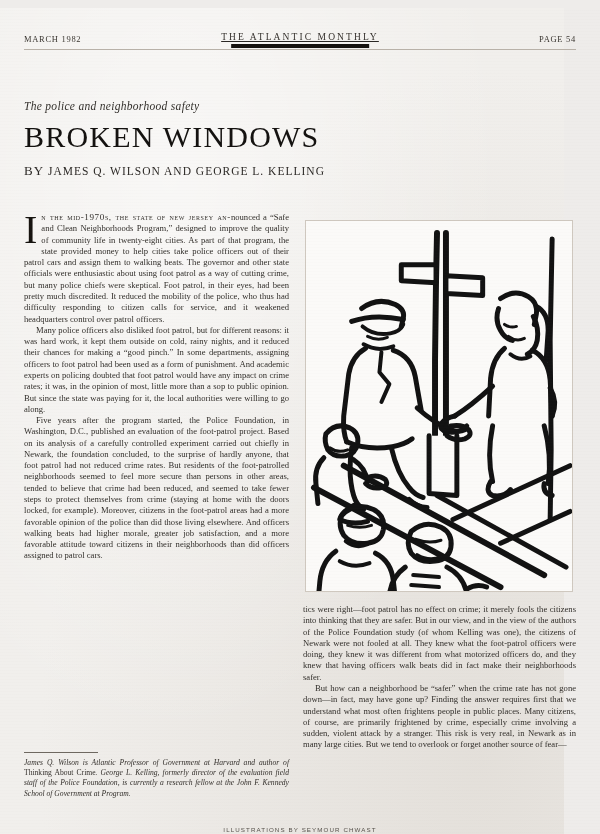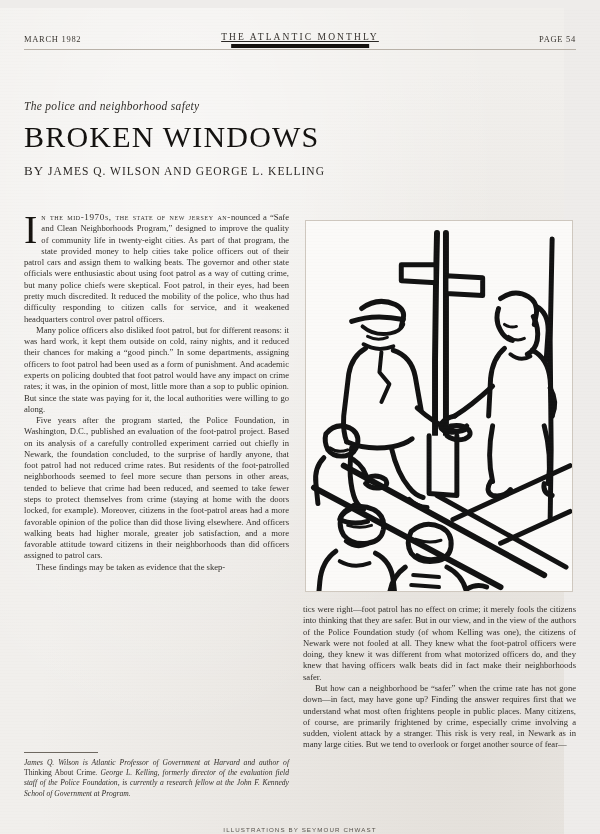--- a/index.html
+++ b/index.html
@@ -241,21 +241,20 @@
       <span>James Q. Wilson and George L. Kelling</span>
     </div>
   </div>
 
   <div class="col" id="col-left">
     <p class="first">
       <span class="dropcap">I</span><span class="smallcaps-lead">n the mid-1970s, the state of New Jersey an-</span><span>nounced a “Safe and Clean Neighborhoods Program,” designed to improve the quality of community life in twenty-eight cities. As part of that program, the state provided money to help cities take police officers out of their patrol cars and assign them to walking beats. The governor and other state officials were enthusiastic about using foot patrol as a way of cutting crime, but many police chiefs were skeptical. Foot patrol, in their eyes, had been pretty much discredited. It reduced the mobility of the police, who thus had difficulty responding to citizen calls for service, and it weakened headquarters control over patrol officers.</span>
     </p>
     <p>Many police officers also disliked foot patrol, but for different reasons: it was hard work, it kept them outside on cold, rainy nights, and it reduced their chances for making a “good pinch.” In some departments, assigning officers to foot patrol had been used as a form of punishment. And academic experts on policing doubted that foot patrol would have any impact on crime rates; it was, in the opinion of most, little more than a sop to public opinion. But since the state was paying for it, the local authorities were willing to go along.</p>
     <p>Five years after the program started, the Police Foundation, in Washington, D.C., published an evaluation of the foot-patrol project. Based on its analysis of a carefully controlled experiment carried out chiefly in Newark, the foundation concluded, to the surprise of hardly anyone, that foot patrol had not reduced crime rates. But residents of the foot-patrolled neighborhoods seemed to feel more secure than persons in other areas, tended to believe that crime had been reduced, and seemed to take fewer steps to protect themselves from crime (staying at home with the doors locked, for example). Moreover, citizens in the foot-patrol areas had a more favorable opinion of the police than did those living elsewhere. And officers walking beats had higher morale, greater job satisfaction, and a more favorable attitude toward citizens in their neighborhoods than did officers assigned to patrol cars.</p>
-    <p>These findings may be taken as evidence that the skep-</p>
   </div>
 
   <div class="illus">
     <svg viewBox="0 0 268 372" preserveAspectRatio="none">
       <g fill="none" stroke="#121212" stroke-linecap="round" stroke-linejoin="round">
 
         <path d="M132 12 L131 60 L130 140 L130 215" stroke-width="6"></path>
         <path d="M141 12 L141 62 L141 140 L141 215" stroke-width="6"></path>
 
         <path d="M96 44 L96 60 L131 62 L131 44 Z" stroke-width="5" fill="#fbfaf8"></path>

